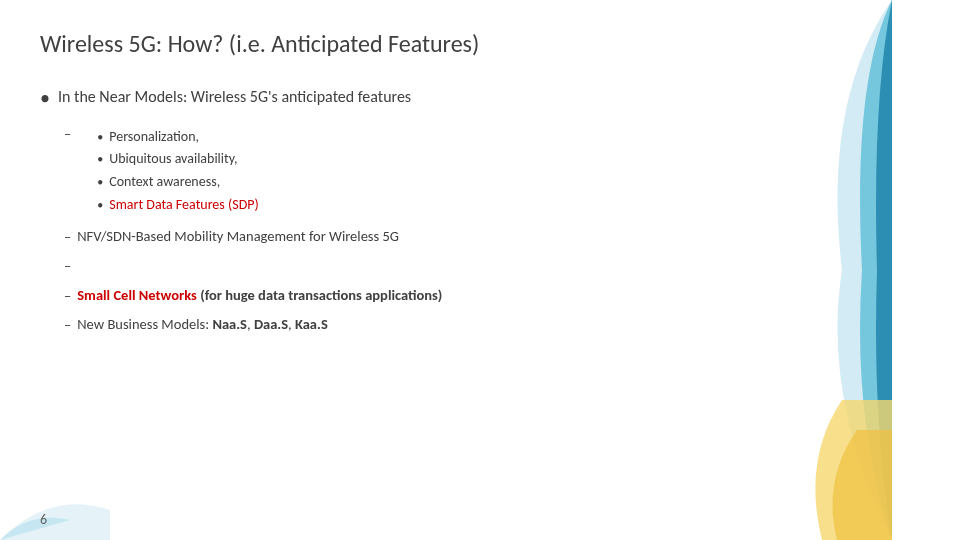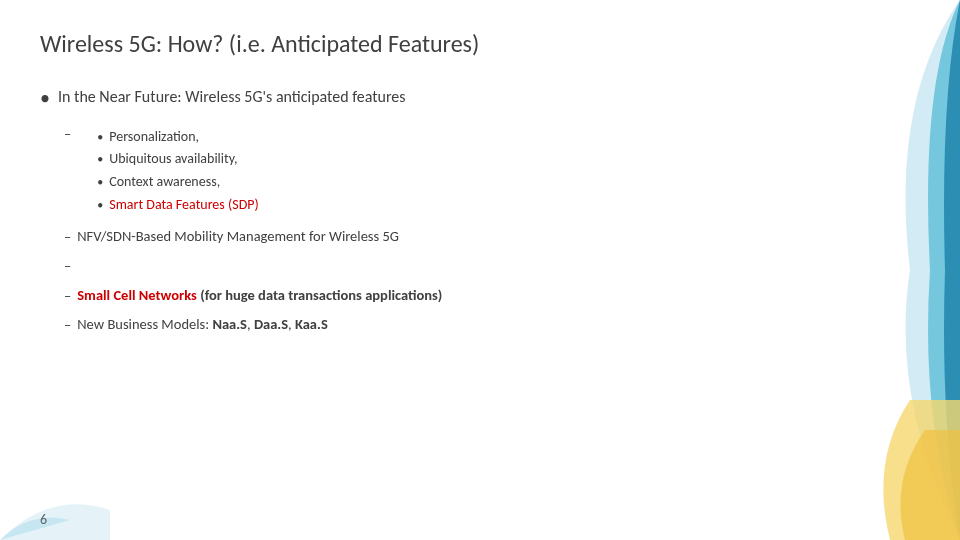--- a/index.html
+++ b/index.html
@@ -7,21 +7,21 @@
     body {
       width: 960px;
       height: 540px;
       background: #ffffff;
       font-family: 'Calibri', 'Segoe UI', Arial, sans-serif;
       overflow: hidden;
       position: relative;
     }
 
     .slide {
-      width: 960px;
+      width: 892px;
       height: 540px;
       background: #ffffff;
       position: relative;
       overflow: hidden;
     }
 
     .content {
       position: absolute;
       top: 30px;
       left: 40px;
@@ -149,21 +149,21 @@
     <path d="M 0 110 Q 50 60 110 80 L 110 110 Z" fill="#a8d8ea" opacity="0.3"></path>
     <path d="M 0 110 Q 30 80 70 90 L 0 110 Z" fill="#4db8d4" opacity="0.2"></path>
   </svg>
 
   <div class="content">
 
     <h1 class="slide-title">Wireless 5G:  How? (i.e. Anticipated Features)</h1>
 
     <div class="main-bullet">
       <span class="main-bullet-dot">•</span>
-      <span>In the Near Future: Wireless 5G's anticipated features</span>
+      <span>In the Near Models: Wireless 5G's anticipated features</span>
     </div>
 
     <div class="sub-items">
 
       <div class="dash-item">
         <span class="dash-sym">–</span>
         <div>
           <div class="bullet-sub-items">
             <div class="bullet-sub-item">
               <span class="bullet-dot">•</span>

